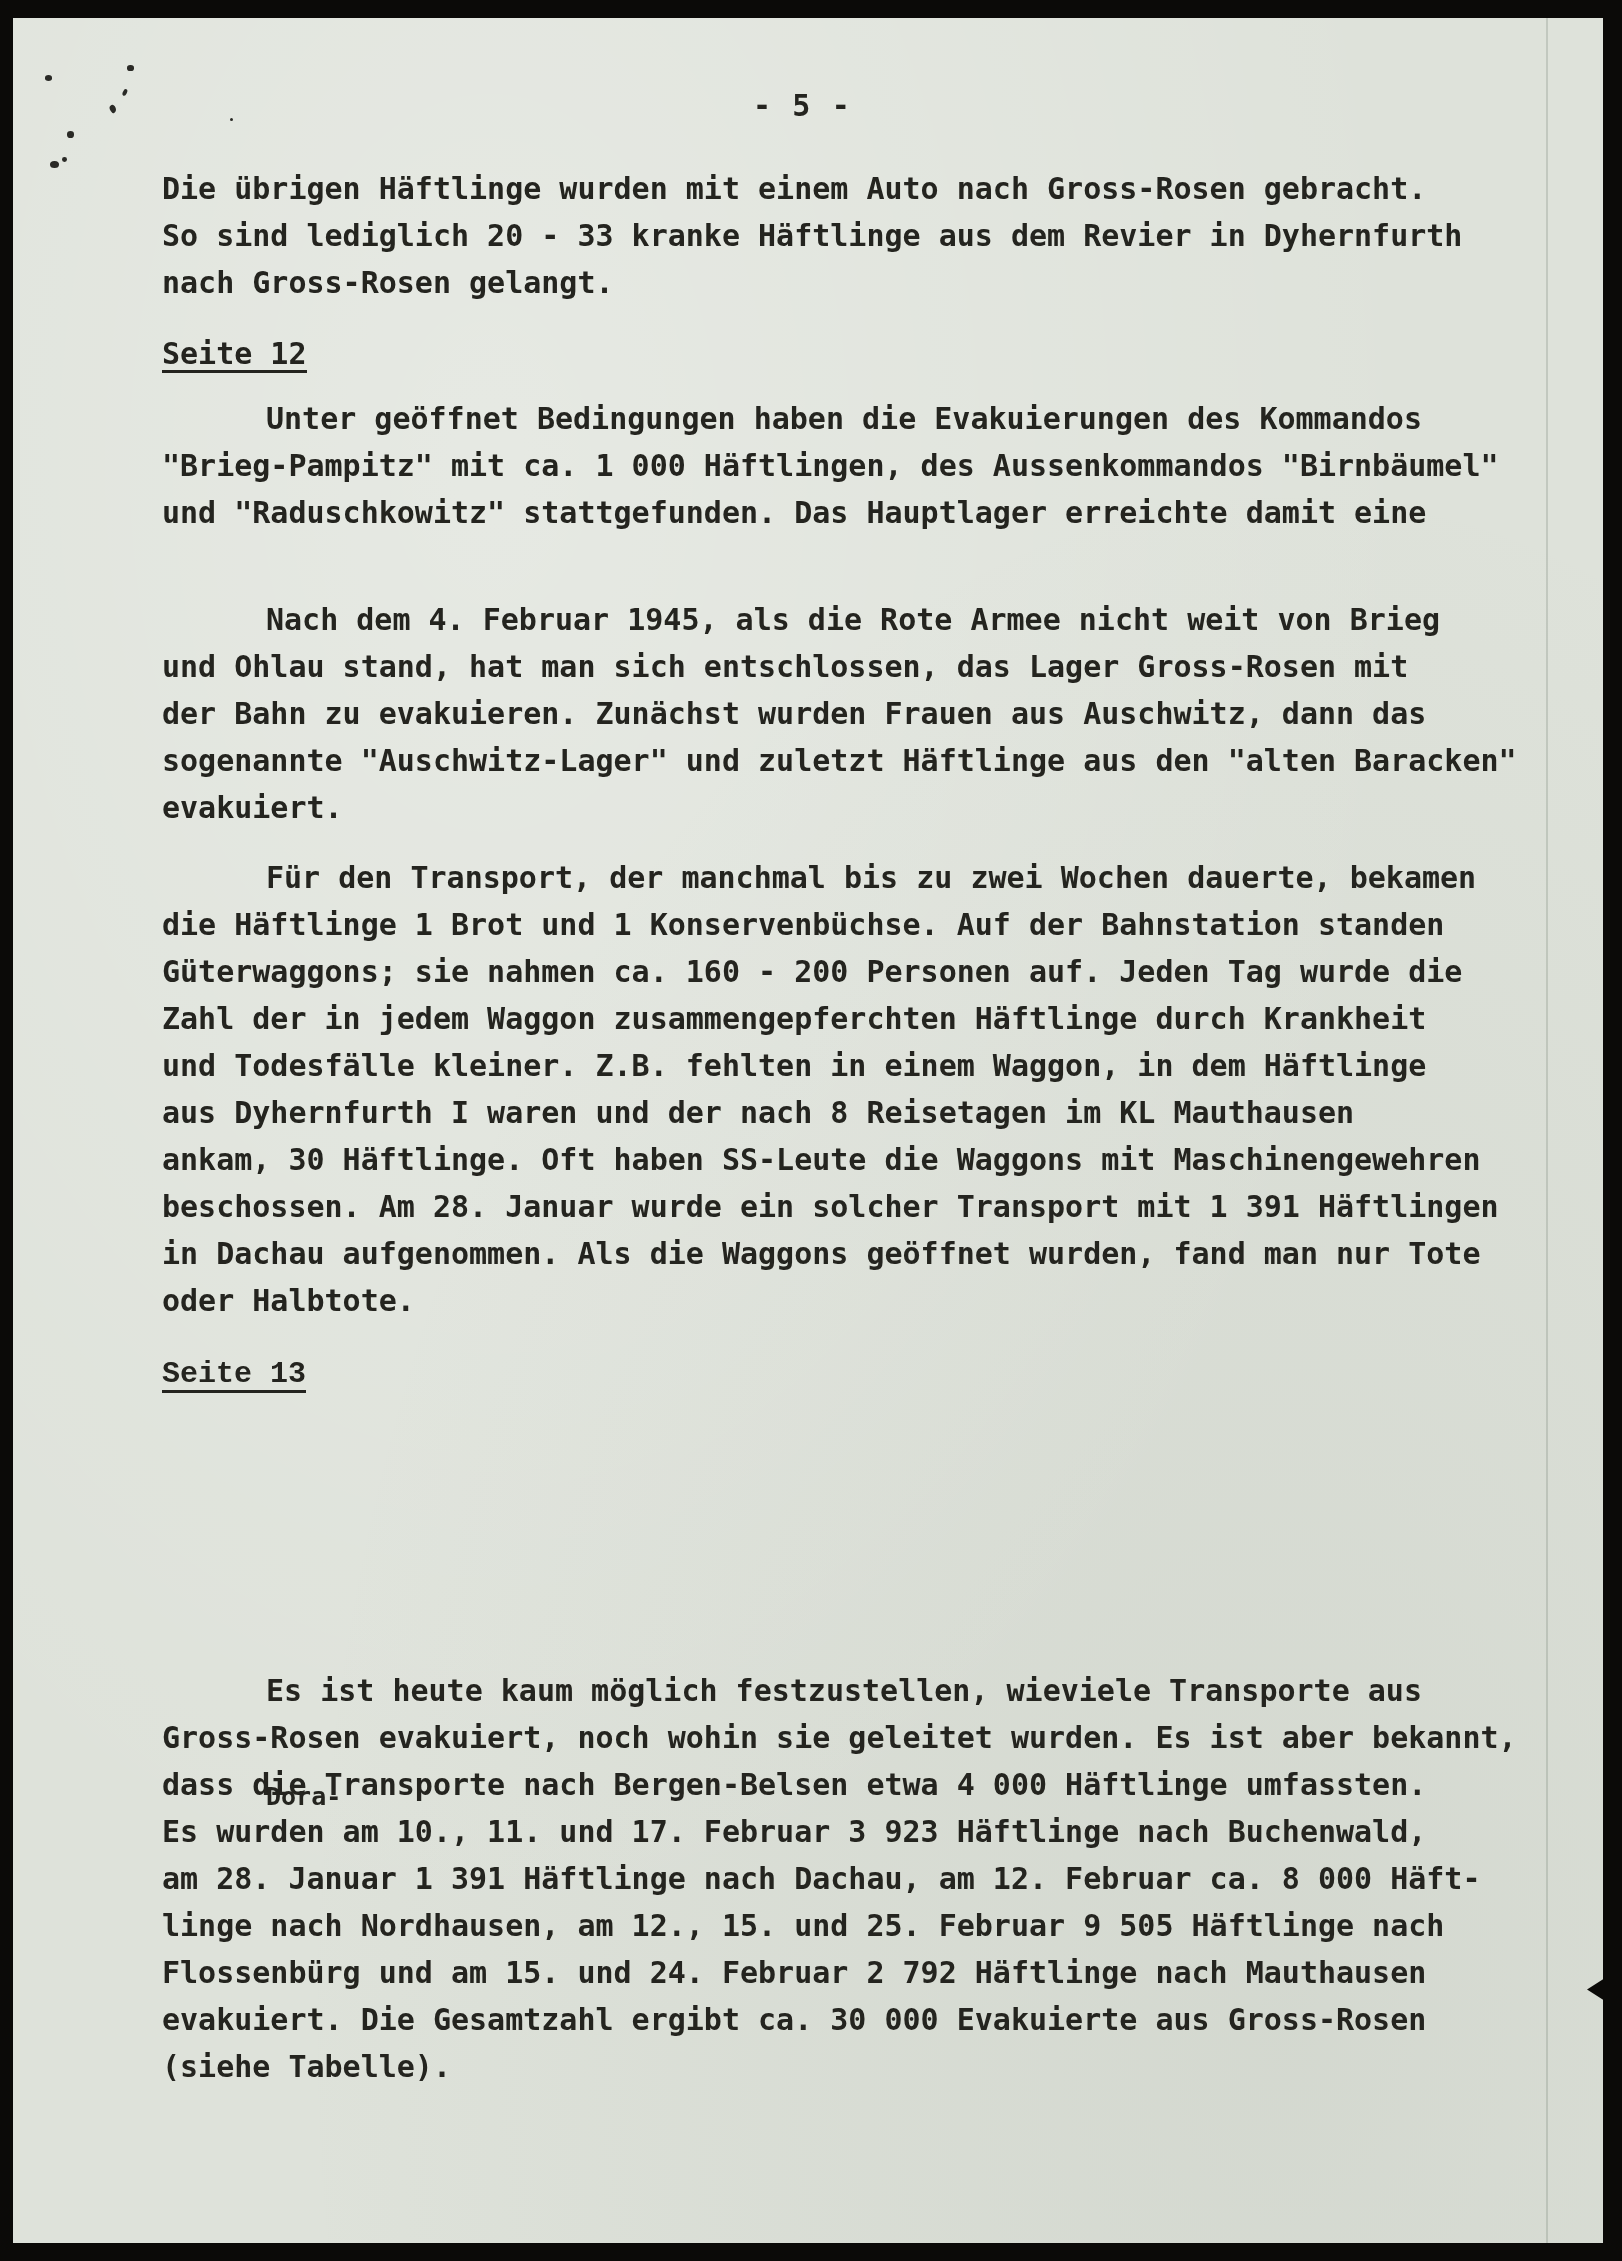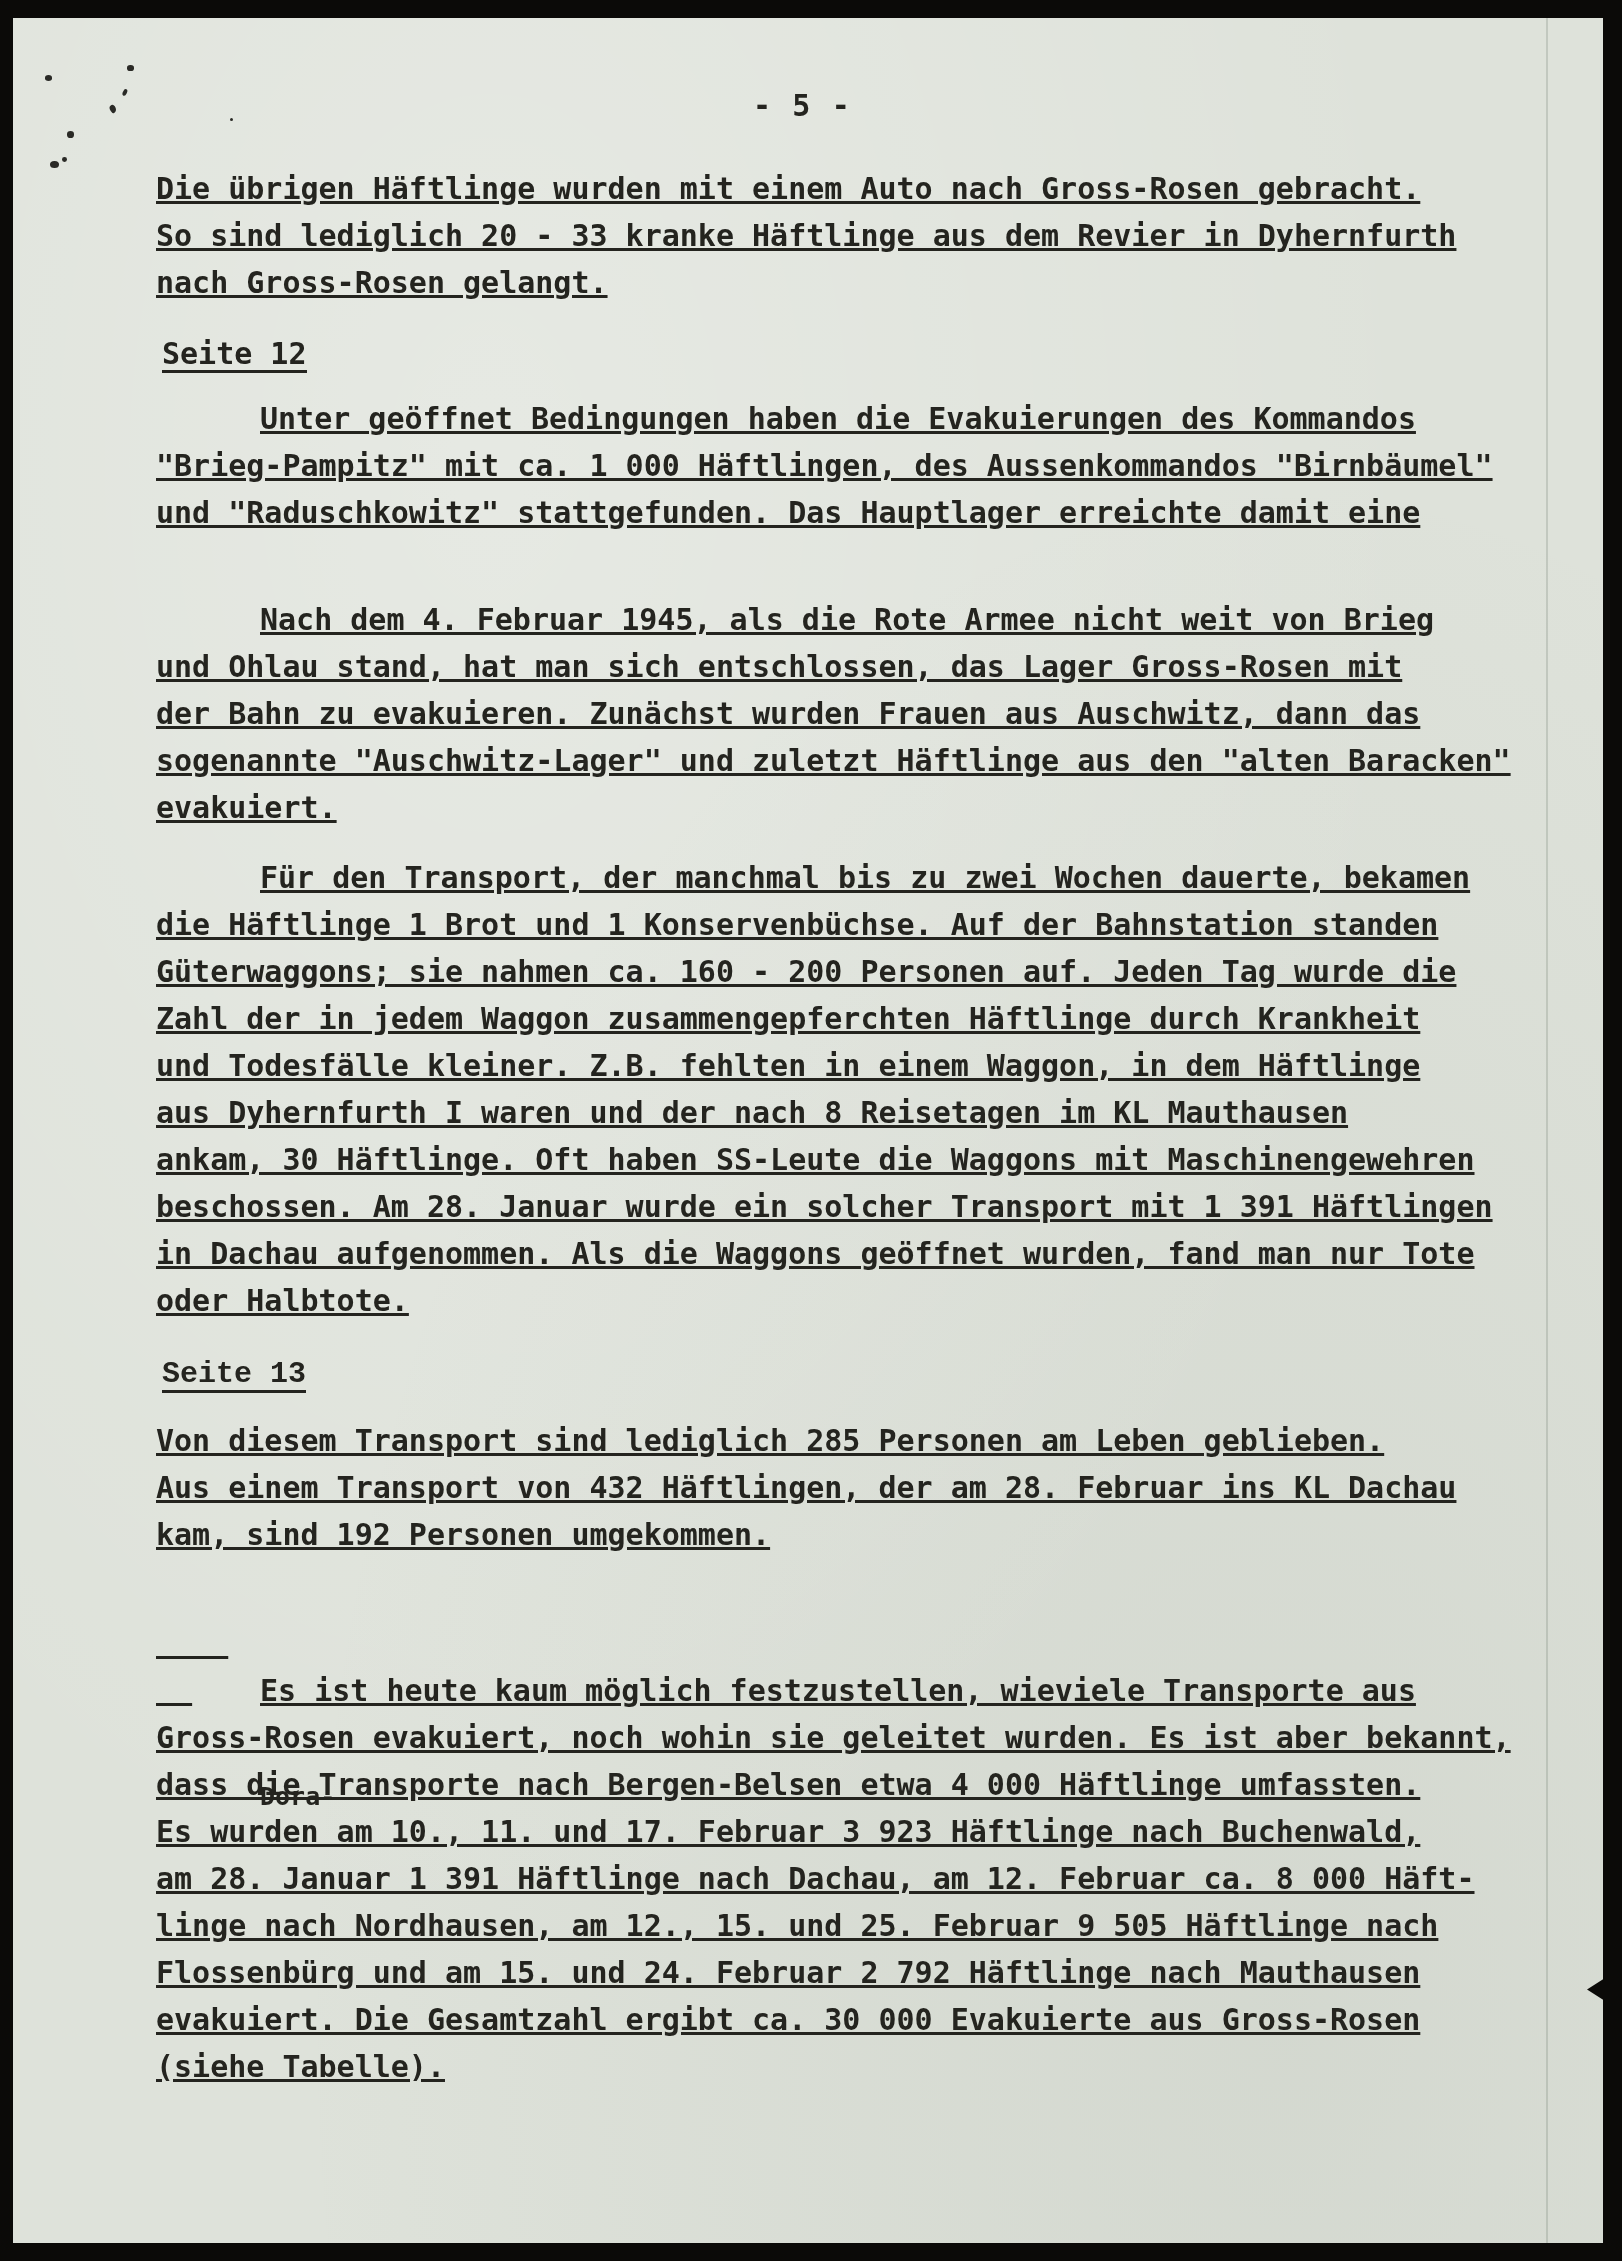--- a/index.html
+++ b/index.html
@@ -42,26 +42,25 @@
   .pageno {
     position: absolute;
     left: 753px;
     top: 88px;
     font-size: 30px;
     letter-spacing: 1.6px;
     white-space: pre;
   }
   .para {
     position: absolute;
-    left: 156px;
+    left: 162px;
     width: 1428px;
     font-size: 30px;
     line-height: 47px;
     white-space: pre;
-    text-decoration: underline;
   }
   .para .line { height: 47px; }
   .para.indent .line:first-child { padding-left: 104px; }
   .heading {
     position: absolute;
     left: 162px;
     font-size: 30px;
     line-height: 32px;
     border-bottom: 3.2px solid #24241f;
     padding-bottom: 0;
@@ -116,21 +115,20 @@
   <div class="heading" style="top:338px;">Seite 12</div>
 
   <div class="para indent" style="top:395px;"><div class="line">Unter geöffnet Bedingungen haben die Evakuierungen des Kommandos</div><div class="line">"Brieg-Pampitz" mit ca. 1 000 Häftlingen, des Aussenkommandos "Birnbäumel"</div><div class="line">und "Raduschkowitz" stattgefunden. Das Hauptlager erreichte damit eine</div></div>
 
   <div class="para indent" style="top:596px;"><div class="line">Nach dem 4. Februar 1945, als die Rote Armee nicht weit von Brieg</div><div class="line">und Ohlau stand, hat man sich entschlossen, das Lager Gross-Rosen mit</div><div class="line">der Bahn zu evakuieren. Zunächst wurden Frauen aus Auschwitz, dann das</div><div class="line">sogenannte "Auschwitz-Lager" und zuletzt Häftlinge aus den "alten Baracken"</div><div class="line">evakuiert.</div></div>
 
   <div class="para indent" style="top:854px;"><div class="line">Für den Transport, der manchmal bis zu zwei Wochen dauerte, bekamen</div><div class="line">die Häftlinge 1 Brot und 1 Konservenbüchse. Auf der Bahnstation standen</div><div class="line">Güterwaggons; sie nahmen ca. 160 - 200 Personen auf. Jeden Tag wurde die</div><div class="line">Zahl der in jedem Waggon zusammengepferchten Häftlinge durch Krankheit</div><div class="line">und Todesfälle kleiner. Z.B. fehlten in einem Waggon, in dem Häftlinge</div><div class="line">aus Dyhernfurth I waren und der nach 8 Reisetagen im KL Mauthausen</div><div class="line">ankam, 30 Häftlinge. Oft haben SS-Leute die Waggons mit Maschinengewehren</div><div class="line">beschossen. Am 28. Januar wurde ein solcher Transport mit 1 391 Häftlingen</div><div class="line">in Dachau aufgenommen. Als die Waggons geöffnet wurden, fand man nur Tote</div><div class="line">oder Halbtote.</div></div>
 
   <div class="heading" style="top:1358px;font-family:Liberation Mono, monospace;">Seite 13</div>
 
-  <div class="para" style="top:1417px;"><div class="line">Von diesem Transport sind lediglich 285 Personen am Leben geblieben.</div><div class="line">Aus einem Transport von 432 Häftlingen, der am 28. Februar ins KL Dachau</div><div class="line">kam, sind 192 Personen umgekommen.</div></div>
 
   <div class="para indent" style="top:1573px; position:absolute;">
   <div class="line">Es ist heute kaum möglich festzustellen, wieviele Transporte aus</div><div class="line">Gross-Rosen evakuiert, noch wohin sie geleitet wurden. Es ist aber bekannt,</div><div class="line">dass die Transporte nach Bergen-Belsen etwa 4 000 Häftlinge umfassten.</div><div class="line">Es wurden am 10., 11. und 17. Februar 3 923 Häftlinge nach Buchenwald,</div><div class="line">am 28. Januar 1 391 Häftlinge nach Dachau, am 12. Februar ca. 8 000 Häft-</div><div class="line">linge nach Nordhausen, am 12., 15. und 25. Februar 9 505 Häftlinge nach</div><div class="line">Flossenbürg und am 15. und 24. Februar 2 792 Häftlinge nach Mauthausen</div><div class="line">evakuiert. Die Gesamtzahl ergibt ca. 30 000 Evakuierte aus Gross-Rosen</div><div class="line">(siehe Tabelle).</div></div>
   <div class="para" style="top:1573px; background:transparent; pointer-events:none;">
     <span class="interline">Dora-</span>
   </div>
 
   <div class="nub"></div>
 
 </div>

